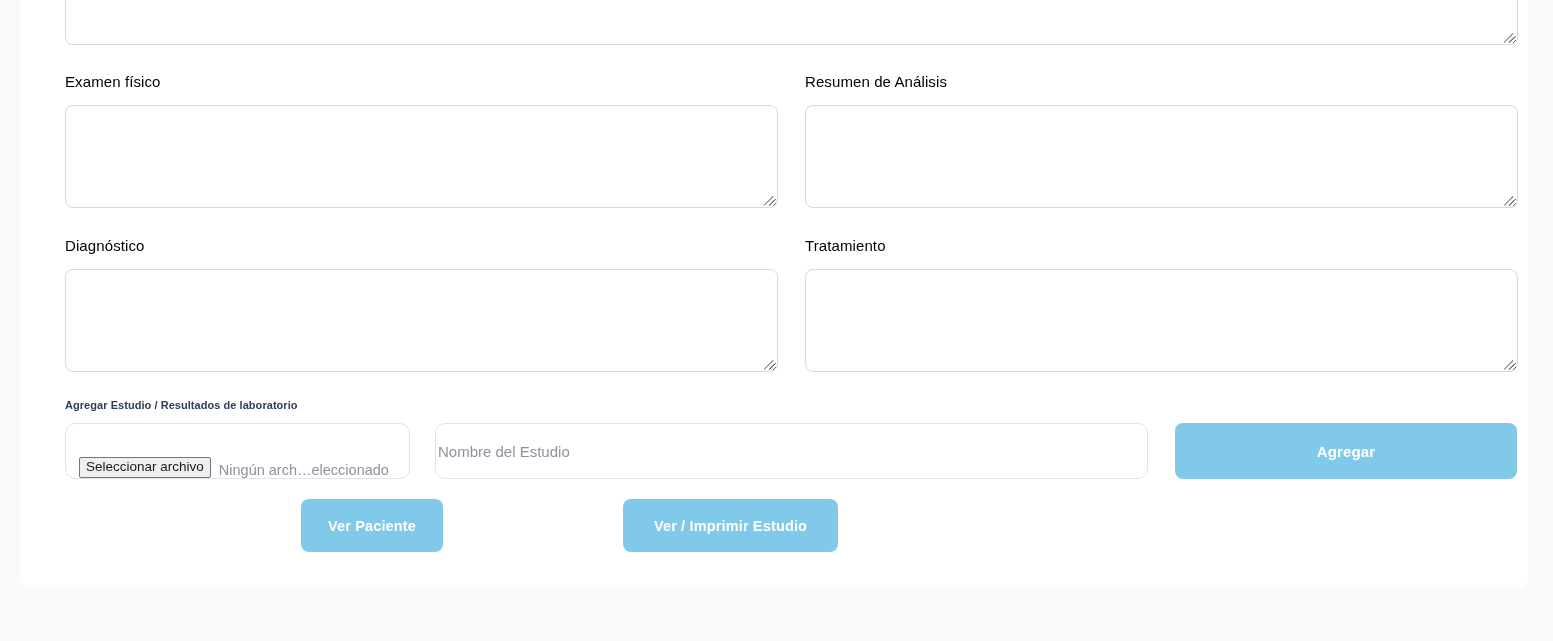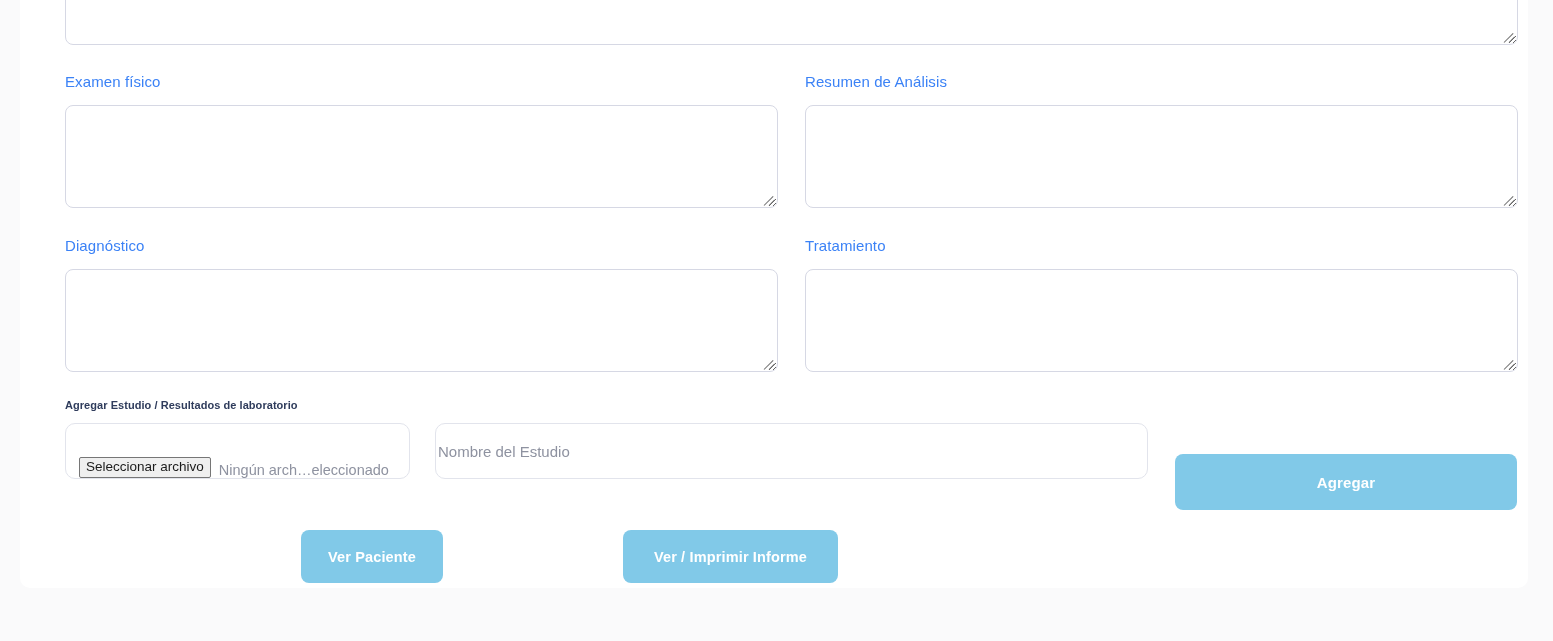--- a/index.html
+++ b/index.html
@@ -70,21 +70,21 @@
     transform-origin: left center;
     transform: rotate(-45deg);
   }
   .grip i.l1 { width: 13px; left: 0px;  top: 12px; }
   .grip i.l2 { width: 8px;  left: 5px;  top: 12px; }
 
   
   .field-label {
     position: absolute;
     font-size: 15px;
-    color: #3b82f6;
+    color: #000000;
     font-family: "Liberation Sans", sans-serif;
     letter-spacing: 0.1px;
     white-space: nowrap;
   }
 
   
   .section-heading {
     position: absolute;
     left: 20px;
     top: 409px;
@@ -156,21 +156,20 @@
     font-family: "Liberation Sans", sans-serif;
     font-weight: 700;
     font-size: 14.5px;
     letter-spacing: 0.15px;
     cursor: pointer;
     display: flex;
     align-items: center;
     justify-content: center;
     white-space: nowrap;
     padding: 0 14px;
-    margin-top: 31px;
   }
 
   .btn-agregar {
     left: 1130px;
     top: 433px;
     width: 342px;
     height: 56px;
     font-weight: 700;
     font-size: 15px;
   }
@@ -223,17 +222,17 @@
       <div class="file-wrap">
         <span class="file-btn">Seleccionar archivo</span>
         <span class="file-name">Ningún arch…eleccionado</span>
       </div>
 
       <input class="text-input" type="text" placeholder="Nombre del Estudio" style="">
 
       <button class="btn-blue btn-agregar">Agregar</button>
 
       <button class="btn-blue btn-row-item" style="left:256px; width:142px;">Ver Paciente</button>
-      <button class="btn-blue btn-row-item" style="left:578px; width:215px;">Ver / Imprimir Informe</button>
+      <button class="btn-blue btn-row-item" style="left:578px; width:215px;">Ver / Imprimir Estudio</button>
 
     </div>
   </div>
 </div>
 
 </body></html>

